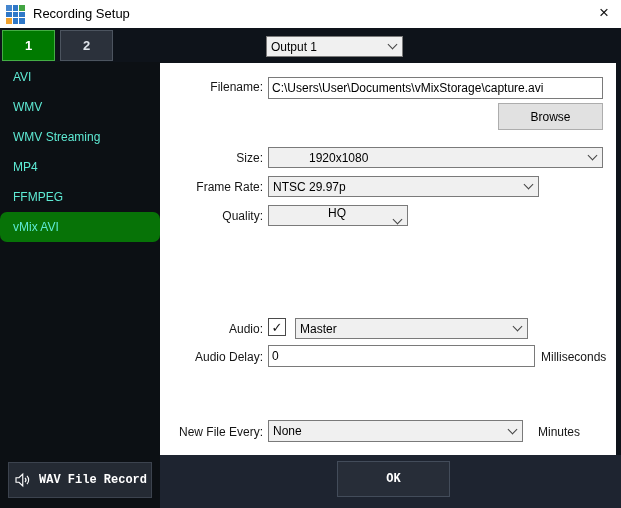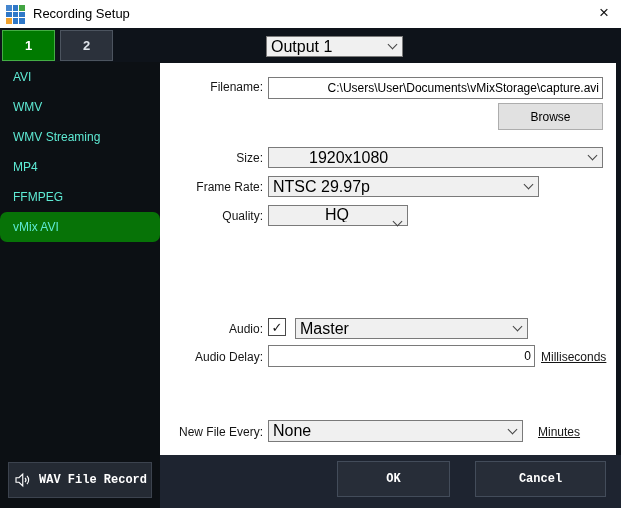--- a/index.html
+++ b/index.html
@@ -19,40 +19,40 @@
                display:flex; align-items:center; justify-content:center; cursor:default; }
 
   
   .tab { position:absolute; top:30px; height:31px; display:flex; align-items:center; justify-content:center;
          font-size:13px; font-weight:bold; cursor:default; }
   .tab-1 { left:2px; width:53px; background:#007a00; border:1px solid #44ad44; color:#fff; }
   .tab-2 { left:60px; width:53px; background:#2b313b; border:1px solid #4c545f; color:#dfe4ea; }
 
   
   .combo { position:absolute; background:#f0f0f0; border:1px solid #7a7a7a; display:flex; align-items:center;
-           padding:0 6px 0 4px; font-size:16px; color:#000; cursor:default; }
+           padding:0 6px 0 4px; font-size:12px; color:#000; cursor:default; }
   .combo .val { white-space:nowrap; overflow:hidden; }
   .chev { margin-left:auto; width:7px; height:7px; border-right:1.5px solid #444;
           border-bottom:1.5px solid #444; transform:rotate(45deg); margin-top:-4px; flex:none; }
   .txt { position:absolute; background:#fff; border:1px solid #7a7a7a; font-size:12px; color:#000;
-         padding:0 3px; font-family:"Liberation Sans", sans-serif;text-align:right; }
+         padding:0 3px; font-family:"Liberation Sans", sans-serif; }
   .lt-btn { position:absolute; background:#e1e1e1; border:1px solid #adadad; font-size:12px; color:#000;
             font-family:"Liberation Sans", sans-serif; cursor:default; }
 
   .output-combo { left:266px; top:36px; width:137px; height:21px; }
 
   
   .sidebar { position:absolute; left:0; top:62px; width:160px; height:446px; background:#0c1014; }
   .side-item { height:30px; line-height:30px; padding-left:13px; color:#5eead4; font-size:12px; cursor:default; }
   .side-item.selected { background:#077307;border-radius:7px; }
 
   
   .main { position:absolute; left:160px; top:63px; width:456px; height:392px; background:#ffffff; }
   .lbl { position:absolute; left:0; width:103px; text-align:right; font-size:12px; color:#151515; white-space:nowrap; }
-  .unit { position:absolute; font-size:12px; color:#151515; white-space:nowrap;text-decoration:underline; }
+  .unit { position:absolute; font-size:12px; color:#151515; white-space:nowrap; }
   .cbx { position:absolute; left:108px; top:255px; width:18px; height:18px; background:#fff;
          border:1px solid #4a4a4a; display:flex; align-items:center; justify-content:center;
          font-size:13px; color:#111; cursor:default; }
 
   
   .footer { position:absolute; left:160px; top:455px; width:461px; height:53px; background:#1e2430; }
   .dark-btn { position:absolute; background:#272d38; border:1px solid #434c5a; color:#fff; font-weight:bold;
               font-size:12px; font-family:Liberation Mono, monospace; display:flex; align-items:center;
               justify-content:center; cursor:default; }
   .ok-btn { left:337px; top:461px; width:113px; height:36px; }
@@ -149,15 +149,14 @@
       <svg width="18" height="18" viewBox="0 0 24 24">
         <path d="M4 9h4l5-5v16l-5-5H4z" fill="none" stroke="#fff" stroke-width="1.5"></path>
         <path d="M16 9.2a4 4 0 0 1 0 5.6" fill="none" stroke="#fff" stroke-width="1.5"></path>
         <path d="M18.6 6.6a7.6 7.6 0 0 1 0 10.8" fill="none" stroke="#fff" stroke-width="1.5"></path>
       </svg>
     </span>
     <span>WAV File Record</span>
   </button>
 
   <button class="dark-btn ok-btn">OK</button>
-  <button class="dark-btn cancel-btn">Cancel</button>
 
 </div>
 
 </body></html>

